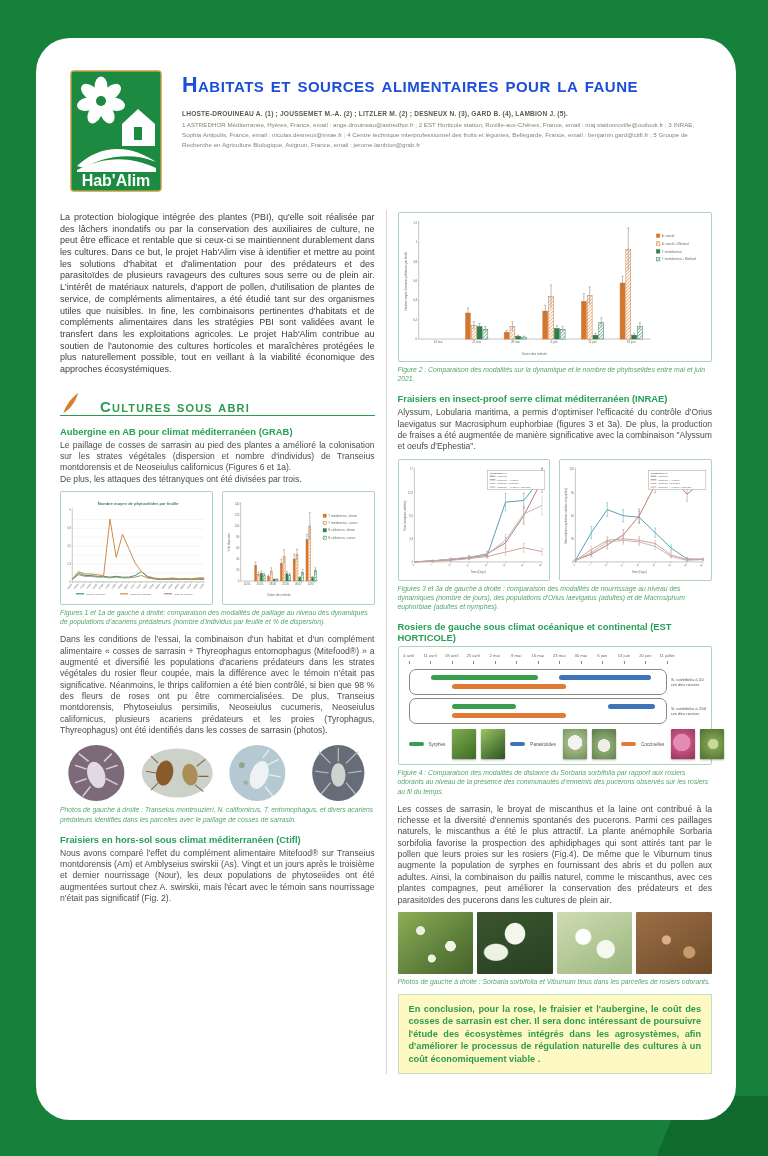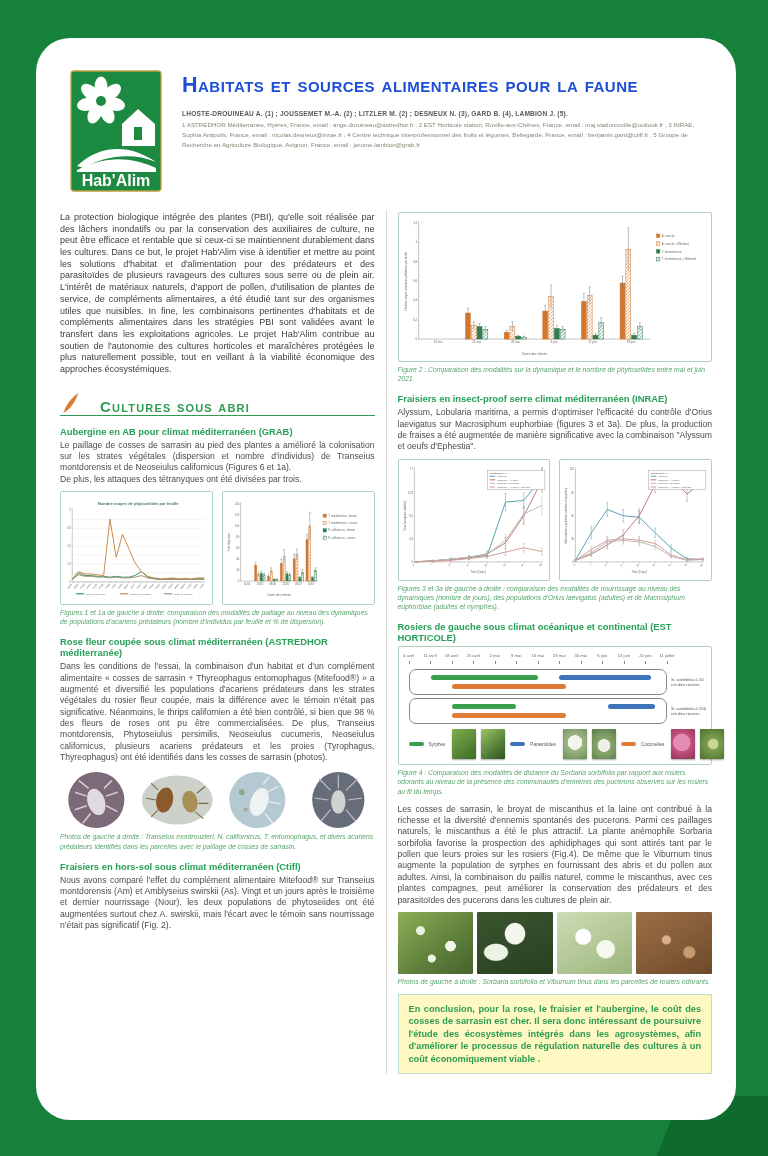--- a/index.html
+++ b/index.html
@@ -300,21 +300,20 @@
                 <text x="111.5" y="28" font-size="2.9" fill="#6a6a64" font-family="Liberation Sans, sans-serif">T. montdorensis - cosses</text>
                 <rect x="106" y="33" width="3.5" height="3.5" fill="#2f7d4f" stroke="#2f7d4f" stroke-width="0.5"></rect>
                 <text x="111.5" y="36" font-size="2.9" fill="#6a6a64" font-family="Liberation Sans, sans-serif">N. californicus - témoin</text>
                 <rect x="106" y="41" width="3.5" height="3.5" fill="url(#fig1ah3)" stroke="#2f7d4f" stroke-width="0.5"></rect>
                 <text x="111.5" y="44" font-size="2.9" fill="#6a6a64" font-family="Liberation Sans, sans-serif">N. californicus - cosses</text>
               </svg>
           </div>
         </div>
         <p class="cap">Figures 1 et 1a de gauche à droite: comparaison des modalités de paillage au niveau des dynamiques de populations d'acariens prédateurs (nombre d'individus par feuille et % de dispersion).</p>
 
-        <h3 class="sub-h">Rose fleur coupée sous climat méditerranéen (ASTREDHOR méditerranée)</h3>
         <p class="body-p">Dans les conditions de l'essai, la combinaison d'un habitat et d'un complément alimentaire « cosses de sarrasin + Thyreophagus entomophagus (Mitefood®) » a augmenté et diversifié les populations d'acariens prédateurs dans les strates végétales du rosier fleur coupée, mais la différence avec le témoin n'était pas significative. Néanmoins, le thrips californien a été bien contrôlé, si bien que 98 % des fleurs de roses ont pu être commercialisées. De plus, Transeius montdorensis, Phytoseiulus persimilis, Neoseiulus cucumeris, Neoseiulus californicus, plusieurs acariens prédateurs et les proies (Tyrophagus, Thyreophagus) ont été identifiés dans les cosses de sarrasin (photos).</p>
 
         <div class="photo-row">
           <svg class="mite" viewBox="0 0 60 60" height="58">
             <circle cx="30" cy="30" r="29" fill="#7d6a78"></circle>
             <g stroke="#d8cdd4" stroke-width="1.6" fill="none">
               <path d="M22 18 L12 10 M20 26 L8 22 M20 36 L8 40 M24 44 L16 54 M38 18 L46 10 M40 26 L52 22 M40 36 L52 42"></path>
             </g>
             <ellipse cx="30" cy="32" rx="9" ry="14" fill="#e2dae0" transform="rotate(-18 30 32)"></ellipse>
           </svg>

